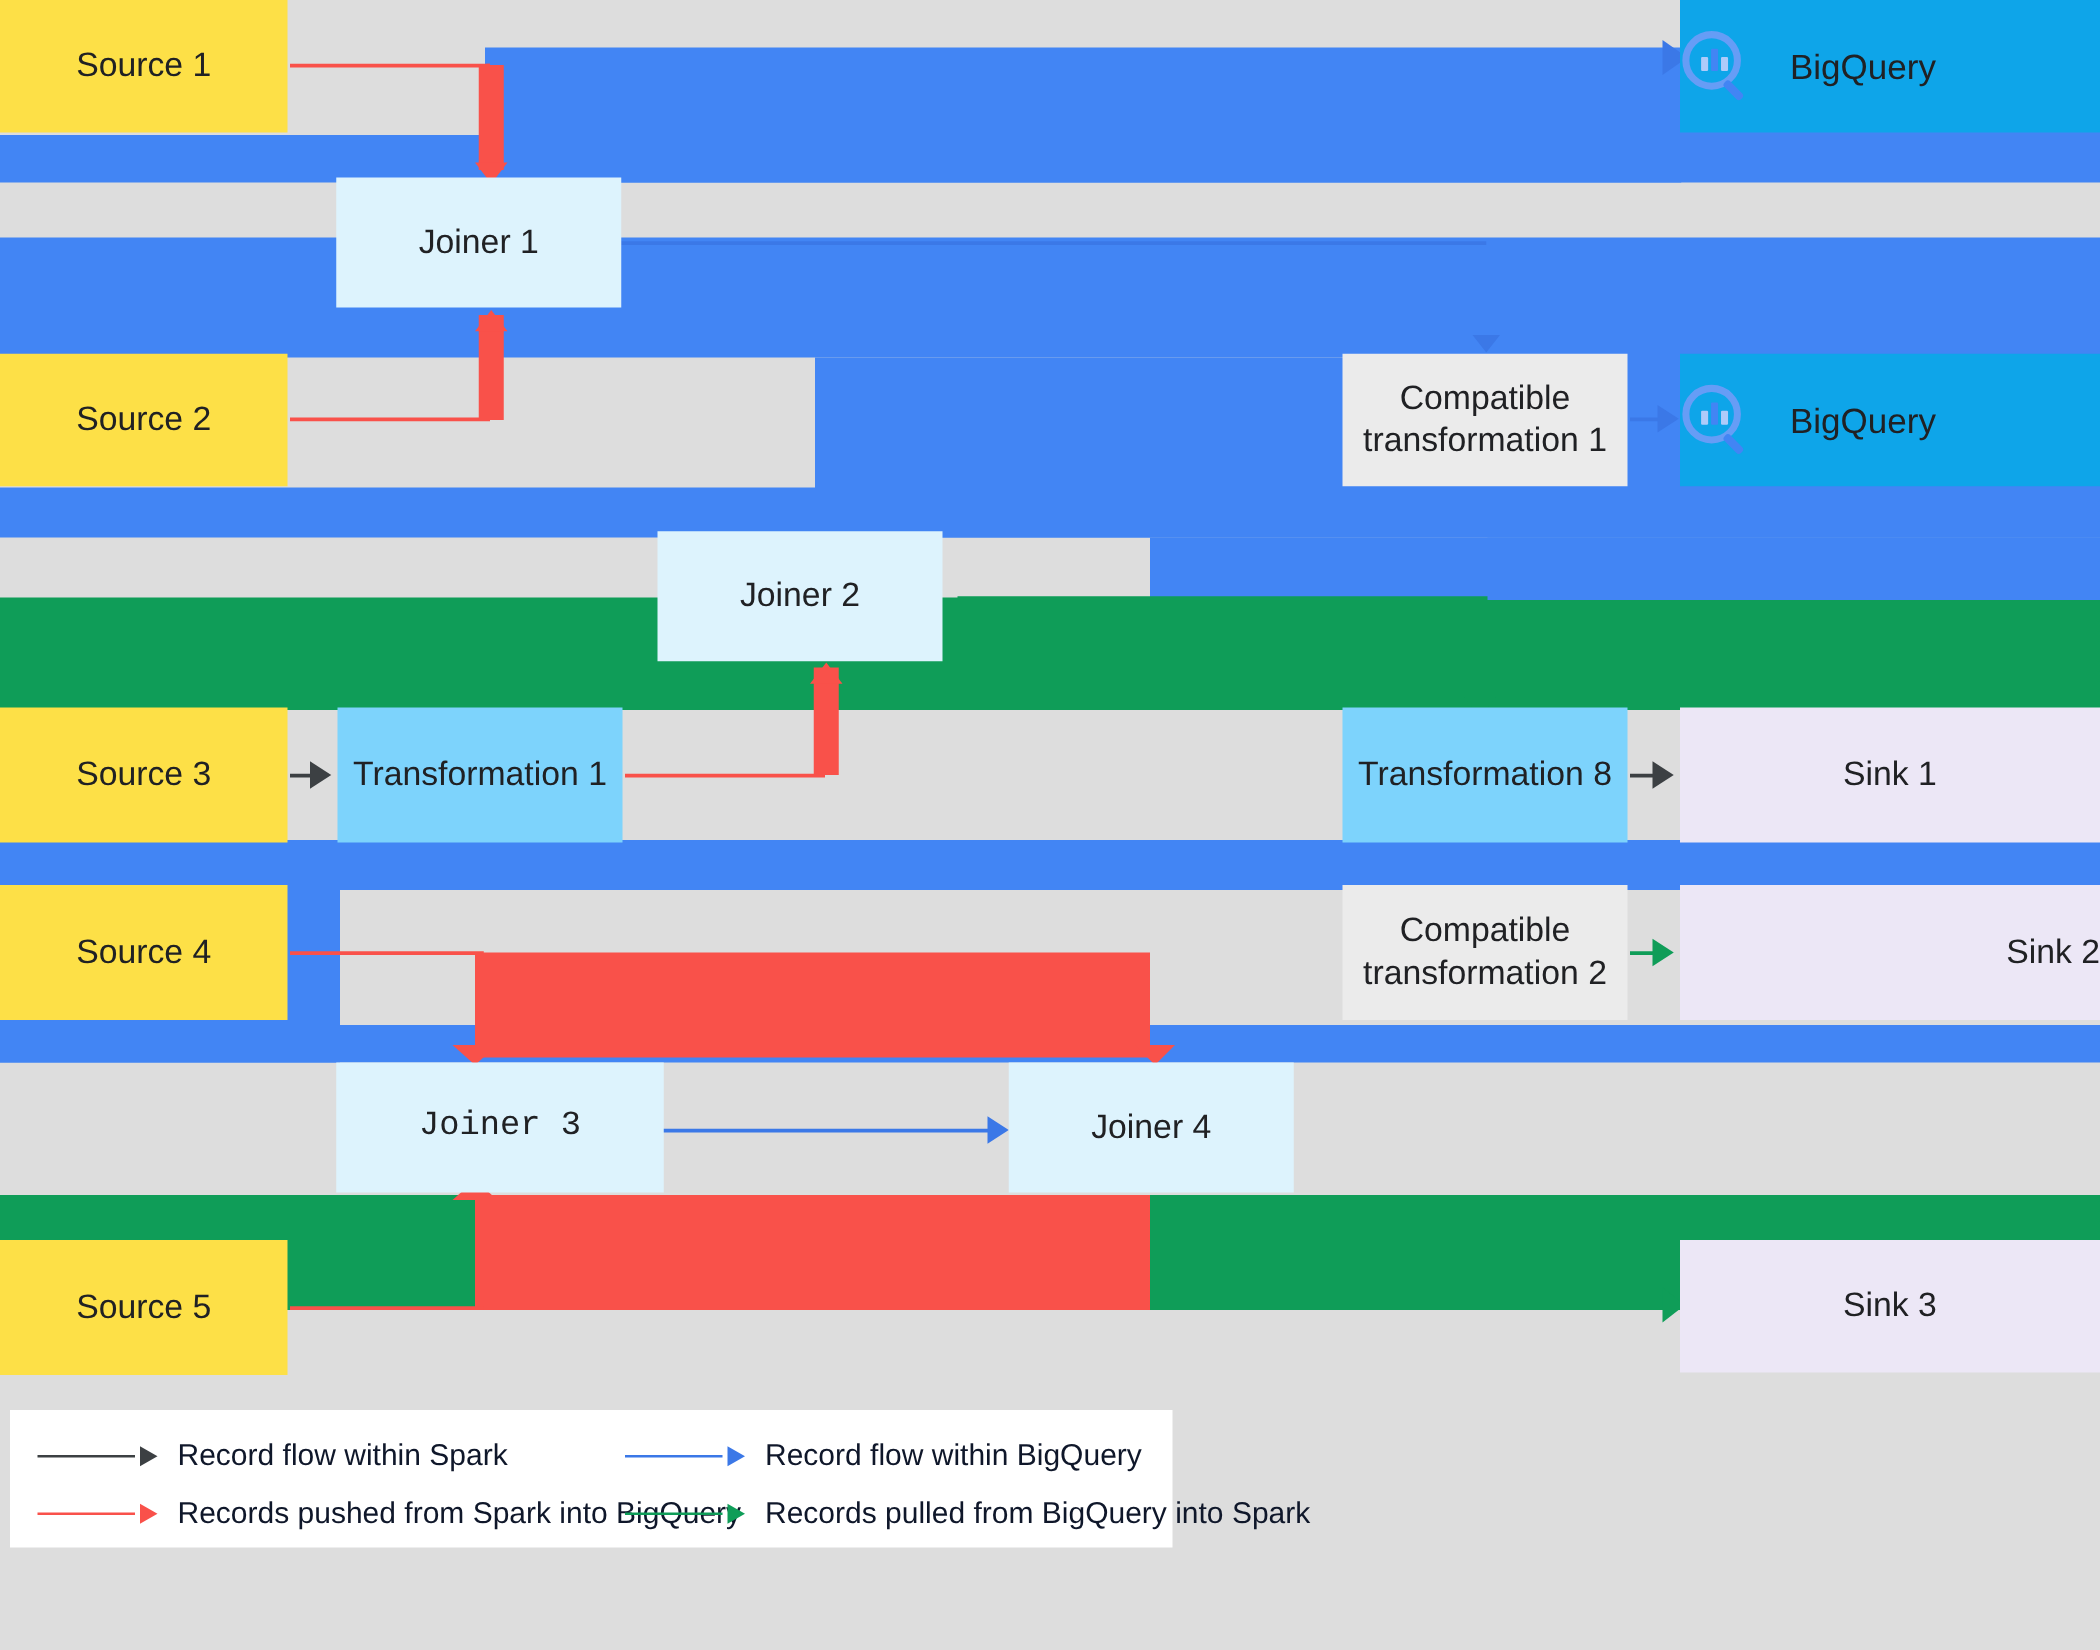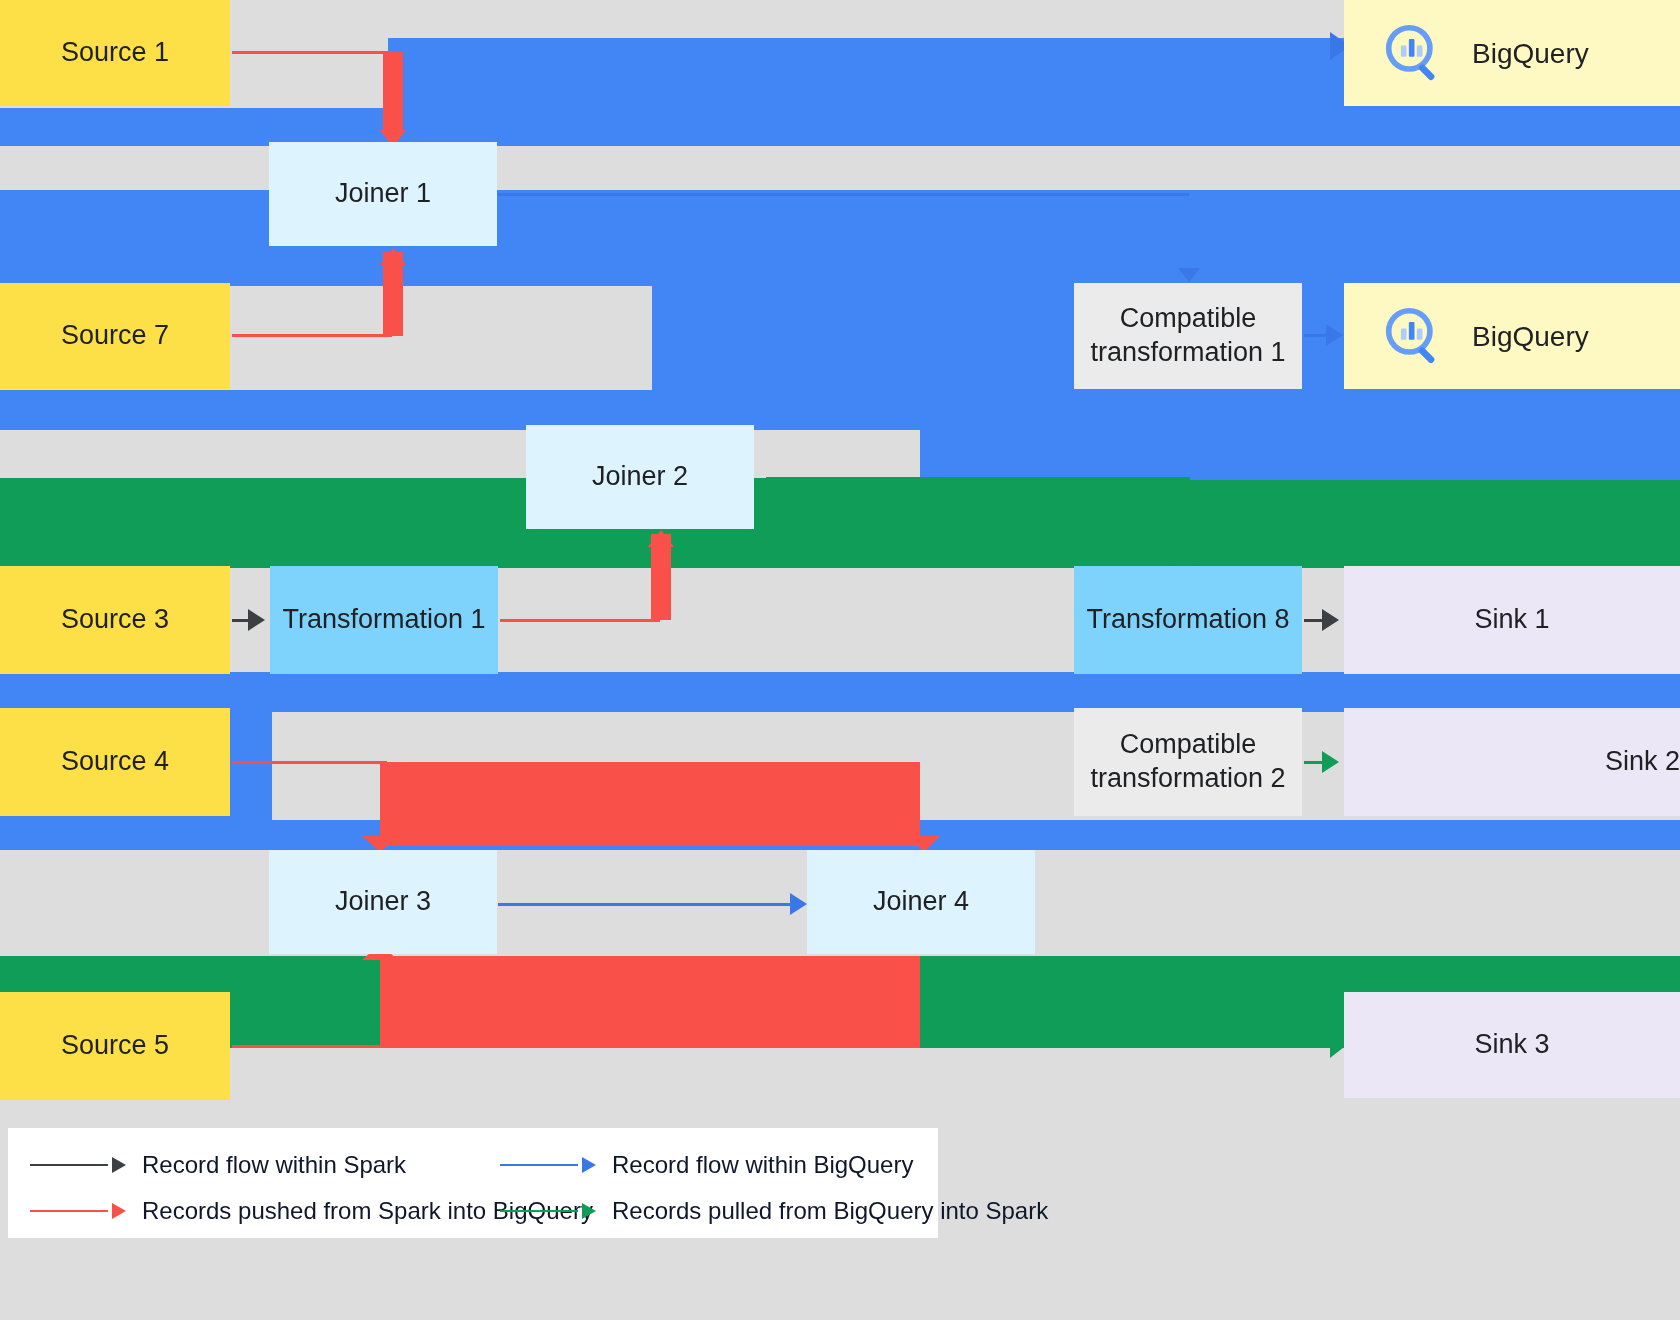--- a/index.html
+++ b/index.html
@@ -22,23 +22,22 @@
     line-height:1.25;
     box-sizing:border-box;
     z-index:40;
   }
   .node.source{background:#fde047;}
   .node.joiner{background:#ddf3fd;}
   .node.transform{background:#7dd3fc;}
   .node.compat{background:#ebebeb;}
   .node.sink{background:#ece7f6;}
   .node.bq{
-    background:#fef9c3;
+    background:#0ea5e9;
     justify-content:flex-start;
-    padding-left:40px;
     gap:28px;
   }
   .bq-label{font-size:28px;color:#202124;}
 
   
   .bq-icon{width:60px;height:60px;flex:0 0 60px;display:block;}
 
   
   .band{position:absolute;z-index:10;}
   .band.blue{background:#4285f4;}
@@ -113,21 +112,21 @@
 
   <div class="band green" style="left:0;top:956px;width:1680px;height:92px;"></div>
 
   <div class="band red" style="left:380px;top:956px;width:540px;height:92px;"></div>
 
   <div class="node source" style="left:0;top:0;width:230px;height:106px;">
     <span>Source 1</span>
   </div>
 
   <div class="node source" style="left:0;top:283px;width:230px;height:106px;">
-    <span>Source 7</span>
+    <span>Source 2</span>
   </div>
 
   <div class="node source" style="left:0;top:566px;width:230px;height:108px;">
     <span>Source 3</span>
   </div>
 
   <div class="node source" style="left:0;top:708px;width:230px;height:108px;">
     <span>Source 4</span>
   </div>
 
@@ -136,21 +135,21 @@
   </div>
 
   <div class="node joiner" style="left:269px;top:142px;width:228px;height:104px;">
     <span>Joiner 1</span>
   </div>
 
   <div class="node joiner" style="left:526px;top:425px;width:228px;height:104px;">
     <span>Joiner 2</span>
   </div>
 
-  <div class="node joiner" style="left:269px;top:850px;width:228px;height:104px;">
+  <div class="node joiner" style="left:269px;top:850px;width:262px;height:104px;font-family:Liberation Mono, monospace;">
     <span>Joiner 3</span>
   </div>
 
   <div class="node joiner" style="left:807px;top:850px;width:228px;height:104px;">
     <span>Joiner 4</span>
   </div>
 
   <div class="node transform" style="left:270px;top:566px;width:228px;height:108px;">
     <span>Transformation 1</span>
   </div>

